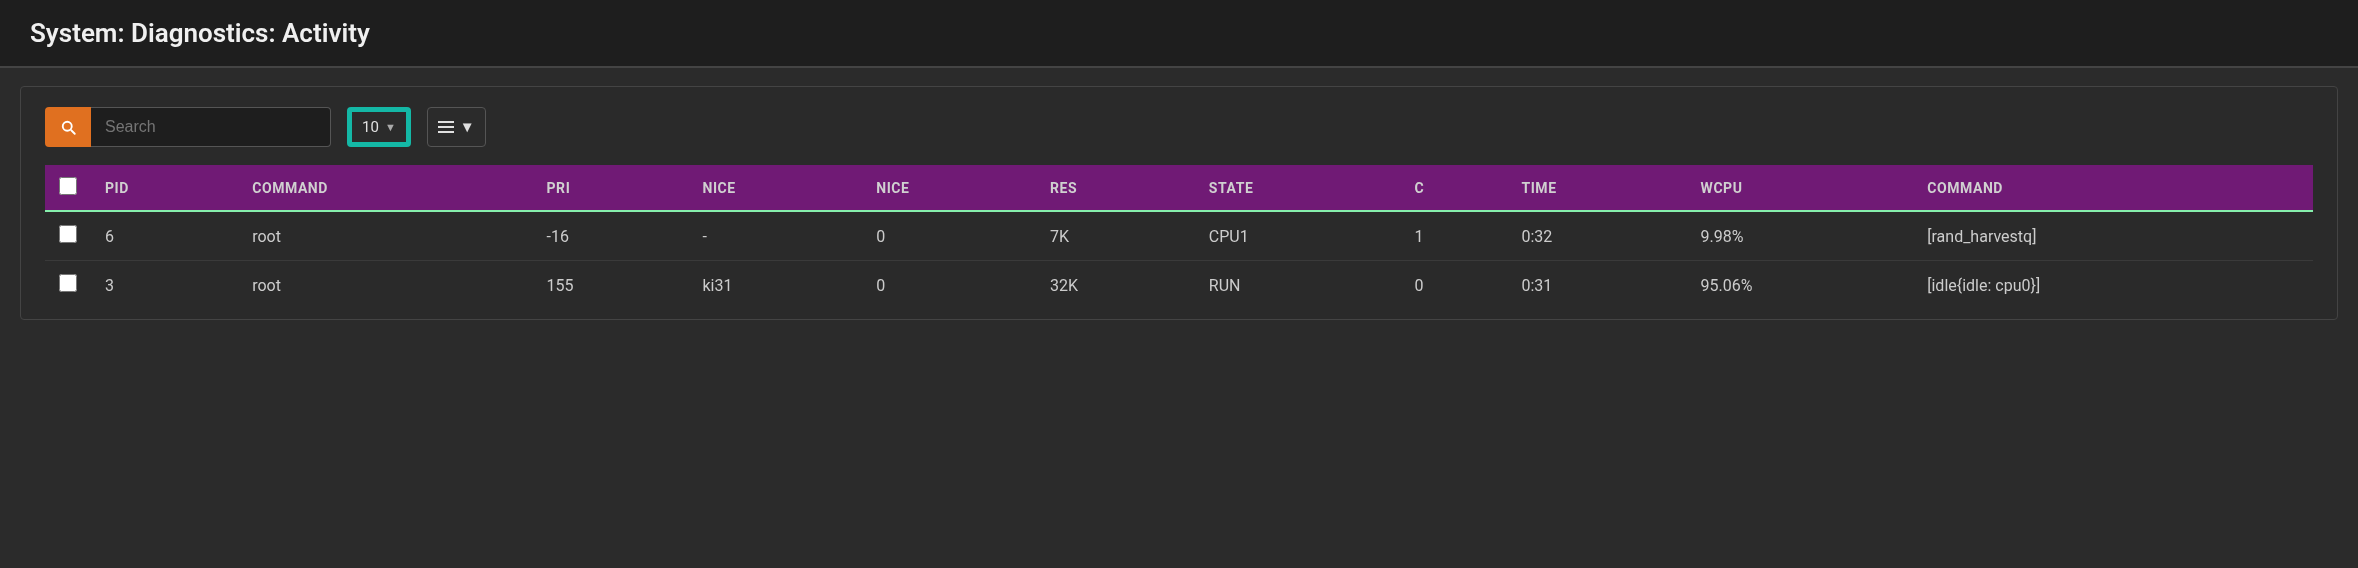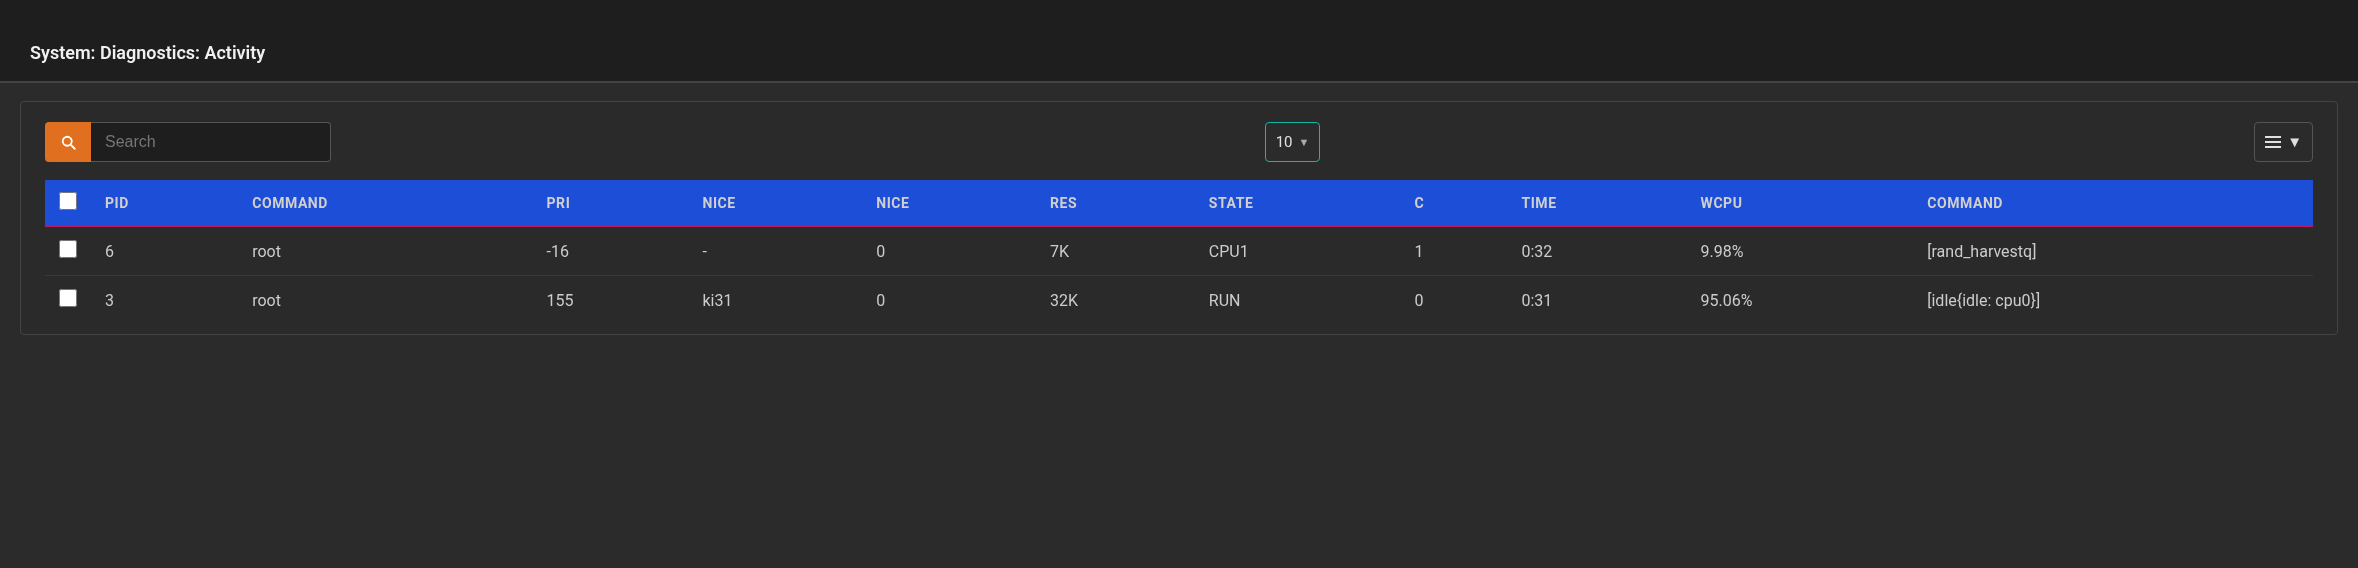--- a/index.html
+++ b/index.html
@@ -12,37 +12,36 @@
       min-height: 568px;
     }
 
     .page-header {
       background-color: #1e1e1e;
       padding: 18px 30px;
       border-bottom: 2px solid #444;
     }
 
     .page-header h1 {
-      font-size: 18px;
+      font-size: 26px;
       font-weight: 600;
       color: #f0f0f0;
-      margin-top: 24px;
     }
 
     .main-content {
       background-color: #2a2a2a;
       margin: 18px 20px;
       border: 1px solid #444;
       border-radius: 4px;
       padding: 20px 24px 10px 24px;
     }
 
     .toolbar {
       display: flex;
-      justify-content: space-between;
+      justify-content: flex-start;
       align-items: center;
       gap: 16px;
       margin-bottom: 18px;
     }
 
     .search-group {
       display: flex;
       align-items: center;
       gap: 0;
     }
@@ -73,21 +72,21 @@
       color: #aaa;
       font-size: 16px;
       padding: 0 14px;
       height: 40px;
       width: 240px;
       outline: none;
     }
 
     .count-dropdown {
       background-color: #2b2b2b;
-      border: 1px solid #14b8a6;
+      border: 5px solid #14b8a6;
       border-radius: 4px;
       color: #e0e0e0;
       font-size: 15px;
       padding: 8px 10px;
       height: 40px;
       cursor: pointer;
       display: flex;
       align-items: center;
       gap: 6px;
     }
@@ -124,22 +123,22 @@
       background: #e0e0e0;
     }
 
     .data-table {
       width: 100%;
       border-collapse: collapse;
       font-size: 16px;
     }
 
     .data-table thead tr {
-      background-color: #1d4ed8;
-      border-bottom: 2px solid #be185d;
+      background-color: #701a75;
+      border-bottom: 2px solid #86efac;
     }
 
     .data-table thead th {
       padding: 12px 14px;
       text-align: left;
       font-weight: 700;
       color: #d0d0d0;
       font-size: 14px;
       letter-spacing: 0.04em;
       white-space: nowrap;

